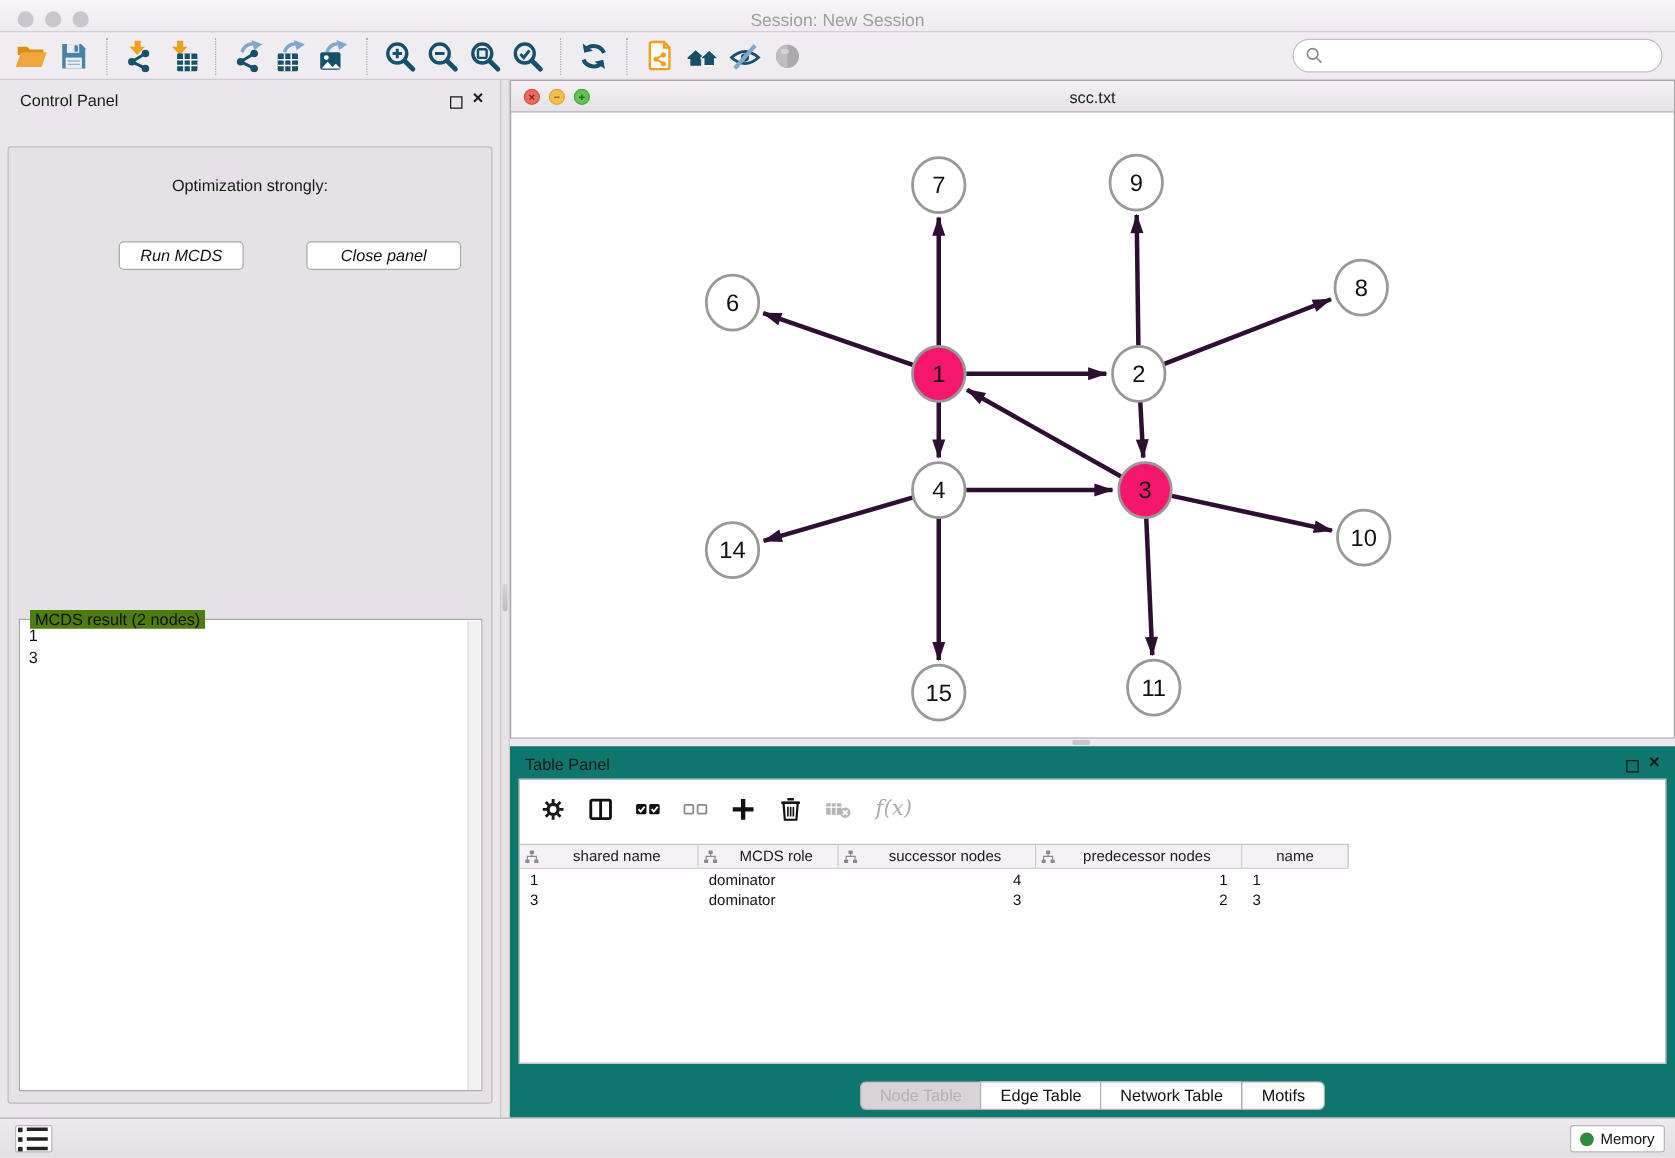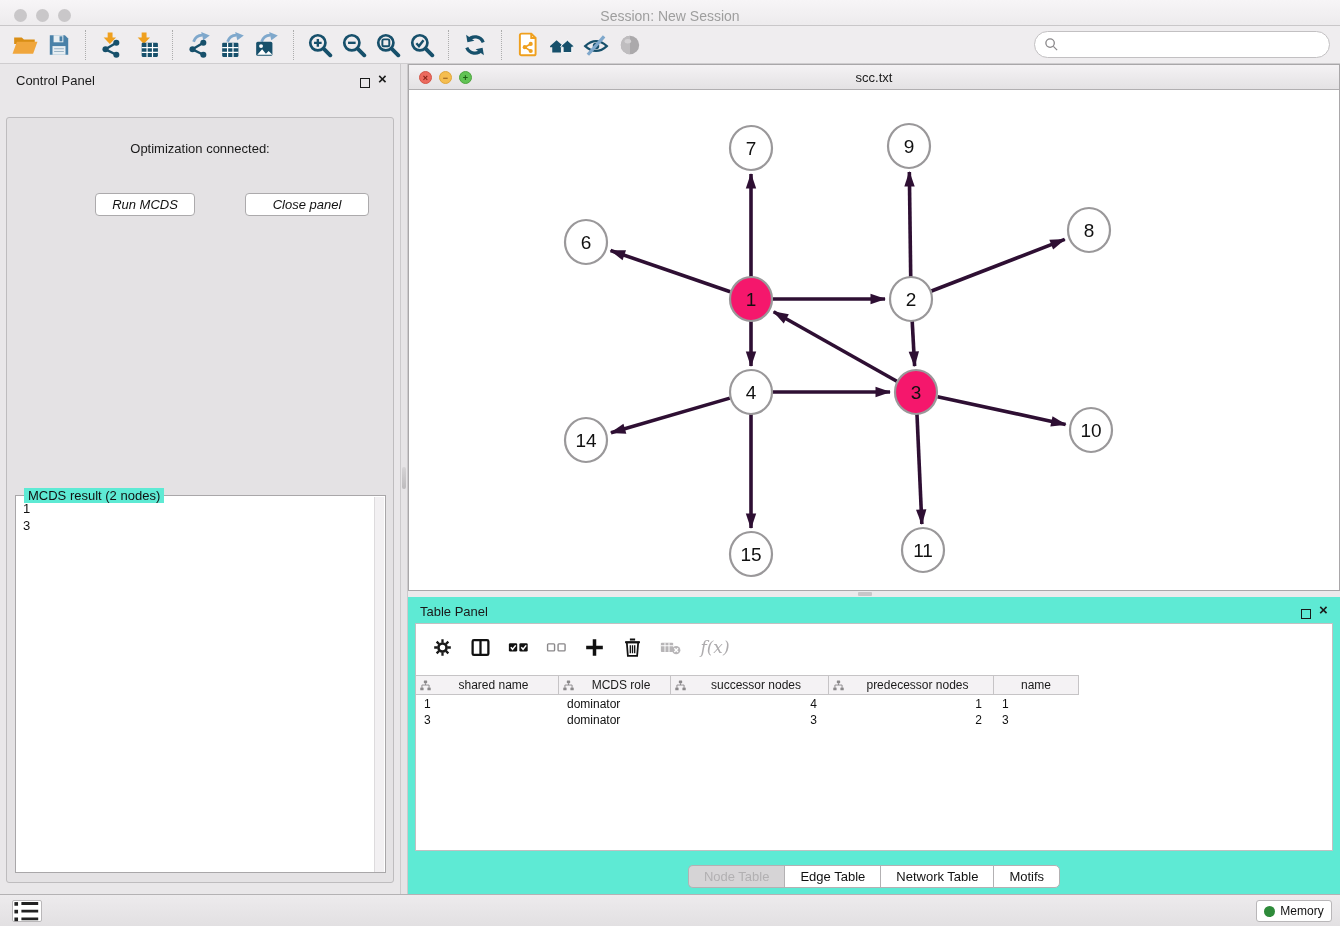--- a/index.html
+++ b/index.html
@@ -35,21 +35,21 @@
   #opt-label { left:0; top:23px; width:100%; text-align:center; font-size:13px; color:#1A1A1A; }
   #criterion-select { left:38px; top:43px; width:310px; height:23px; background:#FFFFFF; border:1px solid #ACAAAC; border-radius:4px; display:flex; align-items:center; padding-left:13px; font-size:13px; color:#111; }
   #criterion-stepper { position:absolute; right:7px; top:3px; width:11px; height:16px; }
   .chev { width:0; height:0; border-left:4.5px solid transparent; border-right:4.5px solid transparent; position:absolute; left:1px; }
   .chev.up { border-bottom:5px solid #555; top:1px; }
   .chev.down { border-top:5px solid #555; bottom:1px; }
   .cp-btn { height:23px; background:#FFFFFF; border:1px solid #ACAAAC; border-radius:4px; font-size:13px; color:#111; display:flex; align-items:center; justify-content:center; font-family:"Liberation Sans",sans-serif;font-style:italic; }
   #run-btn { left:88px; top:75px; width:100px; }
   #close-btn { left:202px; top:75px; width:124px;margin-left:36px; }
   #result-box { left:8px; top:377px; width:371px; height:378px; border:1px solid #A9A7A9; background:#FFFFFF; }
-  #result-legend { position:absolute; left:8px; top:-8px; background:#5eead4; padding:0 4px; font-size:13px; color:#111; }
+  #result-legend { position:absolute; left:8px; top:-8px; background:#4d7c0f; padding:0 4px; font-size:13px; color:#111; }
   #result-text { position:absolute; left:2px; top:4px; right:12px; bottom:2px; font-size:13px; line-height:17px; color:#111; padding-left:5px; white-space:pre; }
   #result-scroll { position:absolute; right:1px; top:1px; width:10px; height:375px; background:#F2F0F2; border-left:1px solid #DDDBDD; }
 
   
   #v-divider { left:400px; top:64px; width:8px; height:830px; background:#E6E4E6; border-left:1px solid #CCCACC; border-right:1px solid #CCCACC; }
   #v-handle { left:1px; top:403px; width:4px; height:22px; background:linear-gradient(#D6D4D6,#BDBBBD); border-radius:2px; }
 
   
   #network-window { left:408px; top:64px; width:932px; height:527px; border:1px solid #A9A7A9; background:#FFFFFF; }
   #nw-titlebar { left:0; top:0; width:930px; height:25px; background:linear-gradient(#F4F2F4,#E4E2E4); border-bottom:1px solid #B1AFB1; }
@@ -58,21 +58,21 @@
   #tl-min { left:30px; background:#F5BD4F; border:0.5px solid #DFA63C; color:#93591B; }
   #tl-zoom { left:50px; background:#61C354; border:0.5px solid #4EA33F; color:#1D6014; }
   #nw-title { width:100%; text-align:center; top:5px; font-size:13px; color:#1A1A1A; }
   #graph-canvas { left:0; top:25px; width:930px; height:500px; }
 
   
   #h-divider { left:408px; top:591px; width:932px; height:6px; background:#ECEAEC; }
   #h-handle { left:450px; top:1px; width:14px; height:4px; background:#C8C6C8; border-radius:1px; }
 
   
-  #table-panel { left:408px; top:597px; width:932px; height:297px; background:#5eead4; }
+  #table-panel { left:408px; top:597px; width:932px; height:297px; background:#0f766e; }
   #tp-title { left:12px; top:7px; font-size:13px; color:#1A1A1A; }
   #tp-box { left:7px; top:26px; width:918px; height:228px; background:#FFFFFF; border:1px solid #C2C0C2; }
   #tp-toolbar { left:0; top:0; width:948px; height:46px; display:flex; align-items:center; padding-left:14px; }
   .tp-btn { width:24px; height:24px; margin-right:14px; display:flex; align-items:center; justify-content:center; }
   .tp-btn svg { width:21px; height:21px; }
   .fx-label { font-family:"DejaVu Serif", serif; font-style:italic; font-size:17px; color:#AEACAE; }
   #tp-header { left:0; top:51px; height:20px; display:flex; border-top:1px solid #C6C4C6; border-bottom:1px solid #C6C4C6; }
   .th-cell { background:#F4F2F4; border-right:1px solid #C6C4C6; display:flex; align-items:center; font-size:12px; color:#1A1A1A; padding:0 4px; }
   .th-cell .th-label { flex:1; text-align:center; }
   .th-cell svg { width:11px; height:11px; margin-right:2px; flex:none; }
@@ -250,21 +250,21 @@
       <path d="M10 10l4 4" stroke="#8A888A" stroke-width="1.4"></path>
     </svg>
   <input placeholder="" style="">
 </div>
 
 <div id="control-panel" class="abs">
   <div id="cp-title" class="abs">Control Panel</div>
   <div class="abs" style="left:360px; top:10px"><span class="sq-icon"></span></div>
   <div class="abs x-icon" style="left:378px; top:10px">×</div>
   <div id="cp-body" class="abs">
-    <div id="opt-label" class="abs">Optimization connected:</div>
+    <div id="opt-label" class="abs">Optimization strongly:</div>
     <div id="run-btn" class="abs cp-btn">Run MCDS</div>
     <div id="close-btn" class="abs cp-btn">Close panel</div>
     <div id="result-box" class="abs">
       <div id="result-legend">MCDS result (2 nodes)</div>
       <div id="result-text">1
 3</div>
       <div id="result-scroll"></div>
     </div>
   </div>
 </div>

